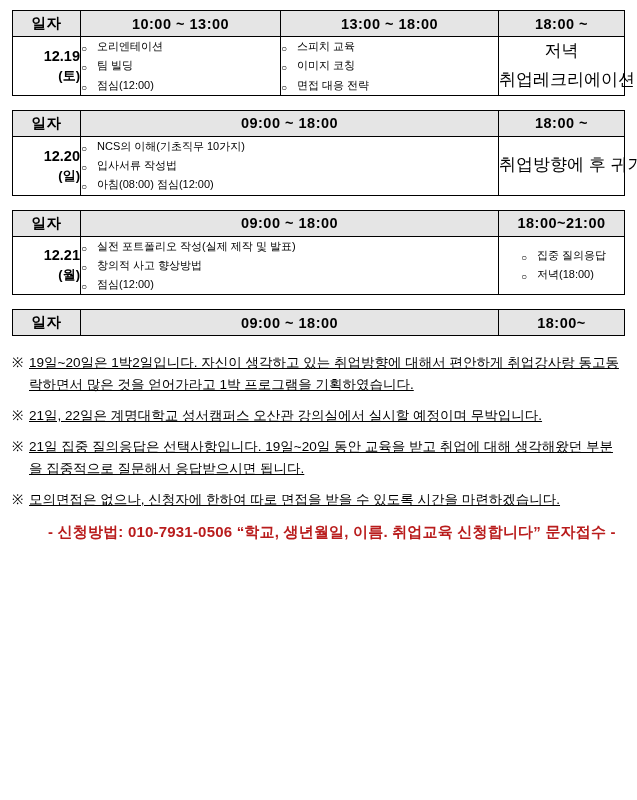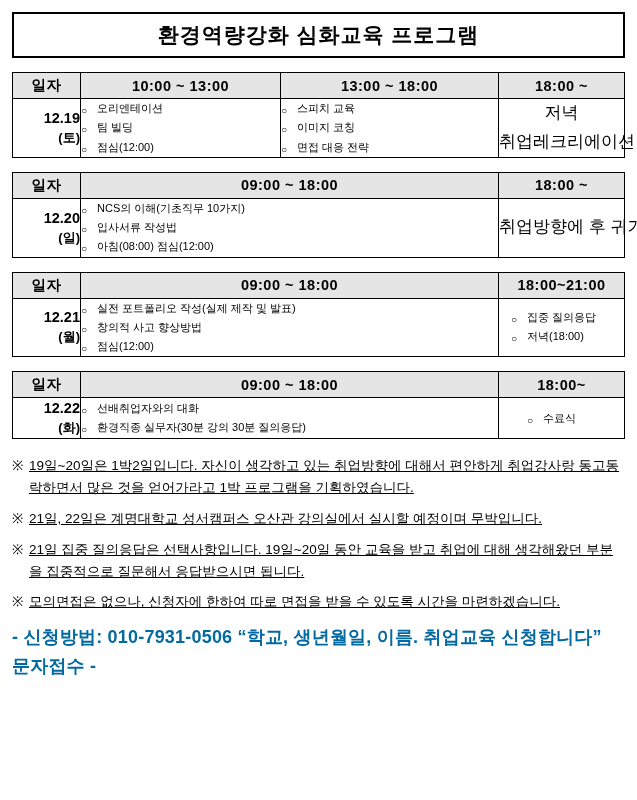--- a/index.html
+++ b/index.html
@@ -113,34 +113,32 @@
   .note .txt {
     flex: 1 1 auto;
     text-decoration: underline;
   }
   .note .sub {
     margin-top: 5px;
     padding-left: 14px;
   }
   .footer {
     margin-top: 10px;
-    color: #0369a1;
-    font-weight: bold;
-    font-size: 18px;
+    color: #b91c1c;
+    font-weight: bold;
+    font-size: 15px;
     letter-spacing: 0.2px;
+    margin-left: 36px;
   }
 </style>
 </head>
 <body>
 
 <div class="page">
 
-  <div class="title-box">
-    <div class="title-text">환경역량강화 심화교육 프로그램</div>
-  </div>
 
   <table class="sched">
     <colgroup>
       <col style="width:68px">
         <col style="width:200px">
         <col style="width:218px">
         <col>
     </colgroup>
     <tbody>
       <tr class="hdr">
@@ -224,58 +222,41 @@
           <div>12.21</div>
           <div class="dow">(월)</div>
         </td>
         <td class="body-cell">
           <ul>
             <li>실전 포트폴리오 작성(실제 제작 및 발표)</li>
             <li>창의적 사고 향상방법</li>
             <li>점심(12:00)</li>
           </ul>
         </td>
-        <td class="body-cell" style="padding-left:12px">
+        <td class="body-cell" style="padding-left:22px">
           <ul>
             <li>집중 질의응답</li>
             <li>저녁(18:00)</li>
           </ul>
         </td>
       </tr>
     </tbody>
   </table>
 
   <table class="sched">
     <colgroup>
       <col style="width:68px">
         <col style="width:418px">
         <col>
     </colgroup>
     <tbody>
       <tr class="hdr">
         <td>일자</td>
         <td>09:00 ~ 18:00</td>
         <td>18:00~</td>
-      </tr>
-      <tr>
-        <td class="date-cell">
-          <div>12.22</div>
-          <div class="dow">(화)</div>
-        </td>
-        <td class="body-cell">
-          <ul>
-            <li>선배취업자와의 대화</li>
-            <li>환경직종 실무자(30분 강의 30분 질의응답)</li>
-          </ul>
-        </td>
-        <td class="body-cell" style="padding-left:28px">
-          <ul>
-            <li>수료식</li>
-          </ul>
-        </td>
       </tr>
     </tbody>
   </table>
 
   <div class="notes">
 
     <div class="note">
       <div class="mark">※</div>
       <div class="txt">
         <div>19일~20일은 1박2일입니다. 자신이 생각하고 있는 취업방향에 대해서 편안하게 취업강사랑 동고동락하면서 많은 것을 얻어가라고 1박 프로그램을 기획하였습니다.</div>

